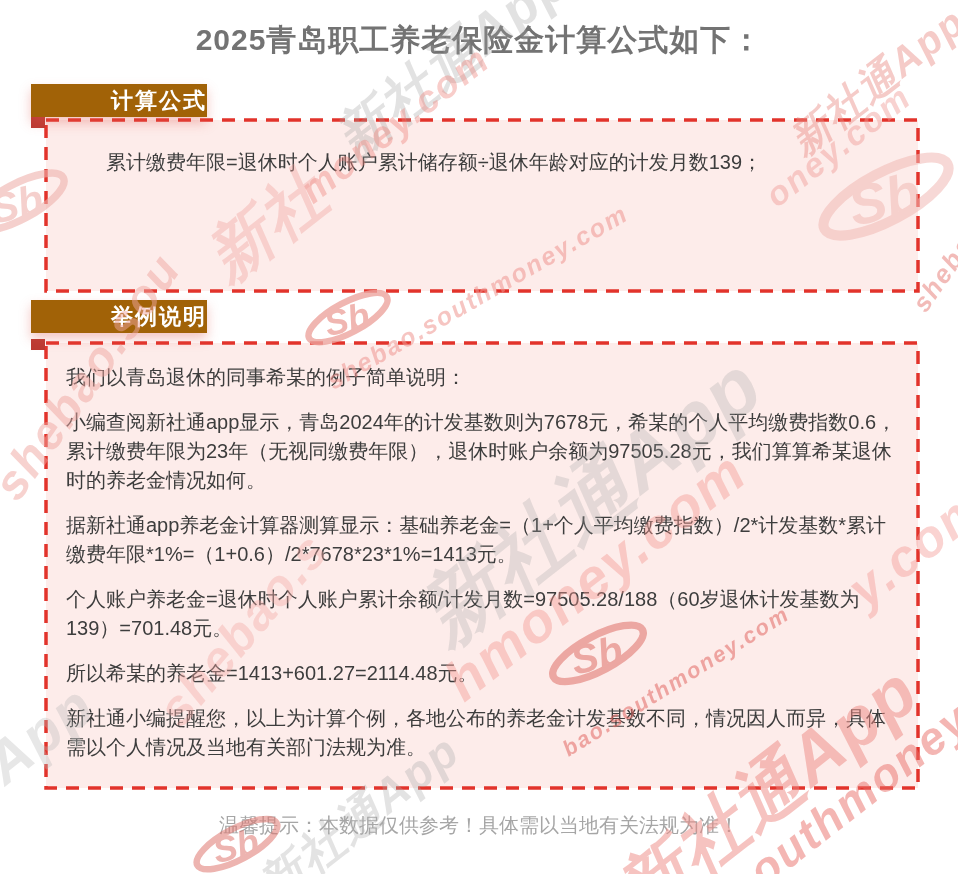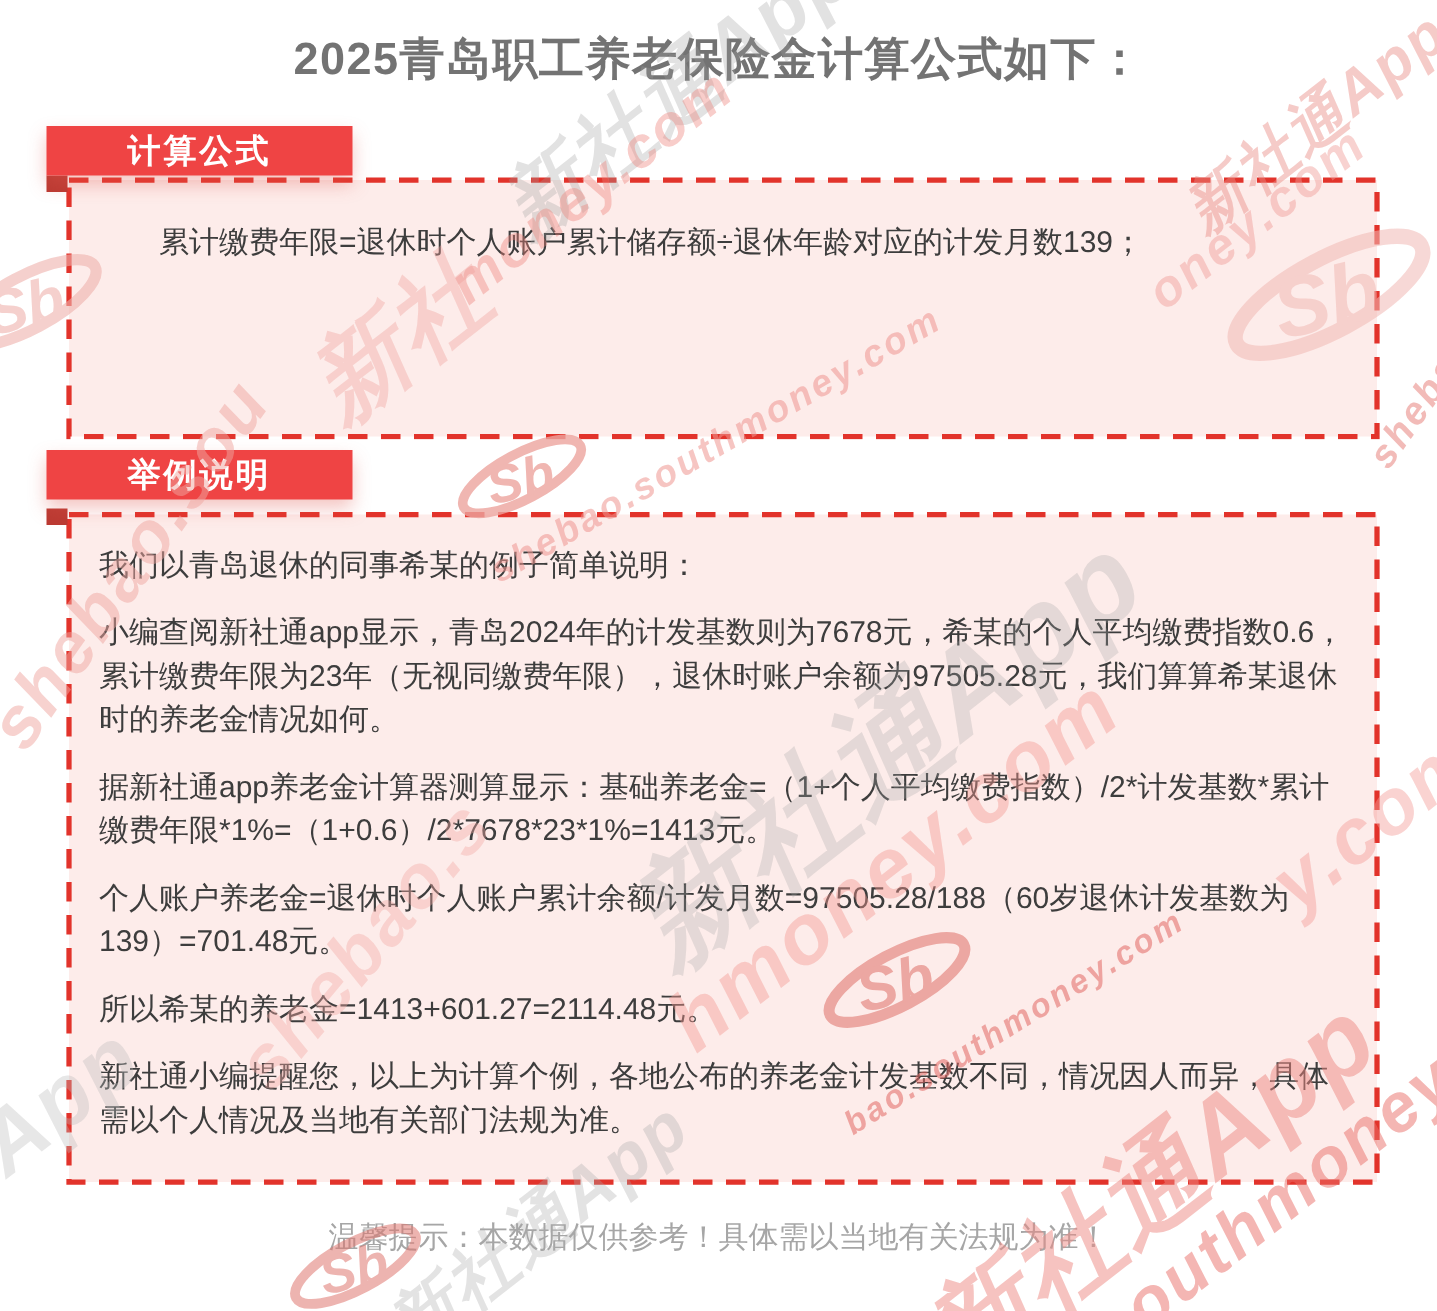--- a/index.html
+++ b/index.html
@@ -13,23 +13,23 @@
   
   .title{
     position:absolute;top:22px;left:0;width:100%;
     margin:0;text-align:center;
     font-size:30px;line-height:36px;font-weight:bold;
     color:#737373;letter-spacing:1px;
     z-index:3;
   }
   
   .label{
-    position:absolute;left:31px;width:204px;height:33px;
-    background:#ef4444;color:#ffffff;
-    display:flex;align-items:center;justify-content:center;
+    position:absolute;left:31px;width:176px;height:33px;
+    background:#a16207;color:#ffffff;
+    display:flex;align-items:center;justify-content:flex-end;
     font-size:22px;font-weight:bold;letter-spacing:2px;
     box-shadow:0 6px 12px rgba(224,90,80,.35);
     z-index:5;
   }
   .label1{top:84px;}
   .label2{top:300px;}
   .fold{
     position:absolute;left:31px;width:14px;height:11px;
     background:#bb3a32;z-index:4;
   }

